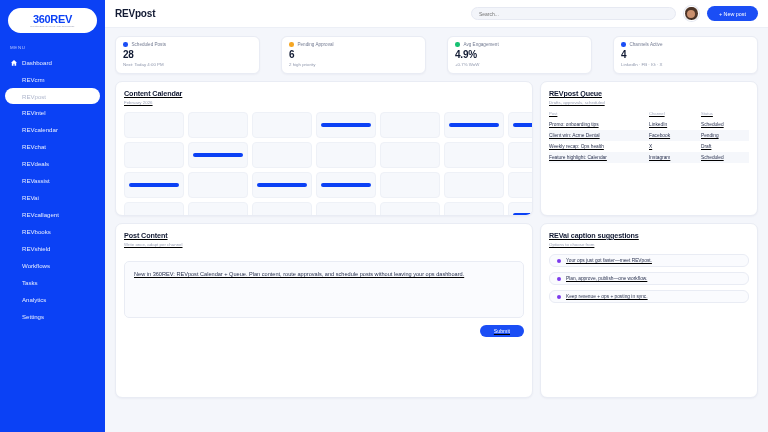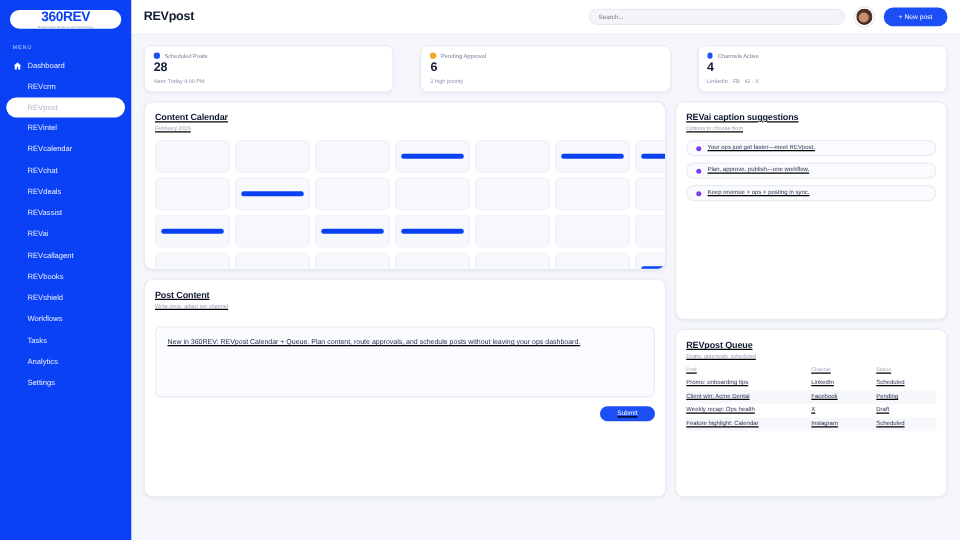--- a/index.html
+++ b/index.html
@@ -14,21 +14,21 @@
   
   .sidebar {
     width: 105px; height: 432px;
     background: #0b41f5;
     flex: 0 0 105px;
     position: relative;
     padding-top: 4px;
   }
   .logo-box {
     margin: 4px 8px 0 8px;
-    height: 15px;
+    height: 25px;
     background: #ffffff;
     border-radius: 13px;
     display: flex; flex-direction: column;
     align-items: center; justify-content: center;
   }
   .logo-text {
     font-size: 11px; font-weight: bold;
     color: #0b41f5; letter-spacing: -0.3px;
     line-height: 11px;
   }
@@ -295,20 +295,28 @@
           <div class="kpi">
             <div class="kpi-head">
               <span class="dot" style="background:#f5a623"></span>
               <span class="kpi-label">Pending Approval</span>
             </div>
             <div class="kpi-value">6</div>
             <div class="kpi-sub">2 high priority</div>
           </div>
           <div class="kpi">
             <div class="kpi-head">
+              <span class="dot" style="background:#16c172"></span>
+              <span class="kpi-label">Avg Engagement</span>
+            </div>
+            <div class="kpi-value">4.9%</div>
+            <div class="kpi-sub">+0.7% WoW</div>
+          </div>
+          <div class="kpi">
+            <div class="kpi-head">
               <span class="dot" style="background:#1b4ef5"></span>
               <span class="kpi-label">Channels Active</span>
             </div>
             <div class="kpi-value">4</div>
             <div class="kpi-sub">LinkedIn · FB · IG · X</div>
           </div>
         </div>
 
       <div class="panels">
 
@@ -371,39 +379,20 @@
             <div class="composer-area">New in 360REV: REVpost Calendar + Queue.
 Plan content, route approvals, and schedule posts without leaving your ops dashboard.</div>
             <div class="composer-actions">
               <button class="submit-btn">Submit</button>
             </div>
           </section>
 
         </div>
 
         <div class="col-right">
-
-          <section class="card sugg-card">
-            <div class="card-title">REVai caption suggestions</div>
-            <div class="card-sub">Options to choose from</div>
-            <div class="sugg-list" id="sugg-root">
-                <div class="sugg">
-                  <span class="sugg-dot" style="background:#7c3aed"></span>
-                  <span class="sugg-text">Your ops just got faster—meet REVpost.</span>
-                </div>
-                <div class="sugg">
-                  <span class="sugg-dot" style="background:#7c3aed"></span>
-                  <span class="sugg-text">Plan, approve, publish—one workflow.</span>
-                </div>
-                <div class="sugg">
-                  <span class="sugg-dot" style="background:#7c3aed"></span>
-                  <span class="sugg-text">Keep revenue + ops + posting in sync.</span>
-                </div>
-              </div>
-          </section>
 
           <section class="card queue-card">
             <div class="card-title">REVpost Queue</div>
             <div class="card-sub">Drafts, approvals, scheduled</div>
             <table class="qtable">
               <thead>
                 <tr>
                   <th class="col-post">Post</th>
                   <th class="col-chan">Channel</th>
                   <th class="col-stat">Status</th>
@@ -427,17 +416,36 @@
                   </tr>
                   <tr>
                     <td class="col-post">Feature highlight: Calendar</td>
                     <td class="col-chan">Instagram</td>
                     <td class="col-stat">Scheduled</td>
                   </tr>
                 </tbody>
             </table>
           </section>
 
+          <section class="card sugg-card">
+            <div class="card-title">REVai caption suggestions</div>
+            <div class="card-sub">Options to choose from</div>
+            <div class="sugg-list" id="sugg-root">
+                <div class="sugg">
+                  <span class="sugg-dot" style="background:#7c3aed"></span>
+                  <span class="sugg-text">Your ops just got faster—meet REVpost.</span>
+                </div>
+                <div class="sugg">
+                  <span class="sugg-dot" style="background:#7c3aed"></span>
+                  <span class="sugg-text">Plan, approve, publish—one workflow.</span>
+                </div>
+                <div class="sugg">
+                  <span class="sugg-dot" style="background:#7c3aed"></span>
+                  <span class="sugg-text">Keep revenue + ops + posting in sync.</span>
+                </div>
+              </div>
+          </section>
+
         </div>
       </div>
     </div>
   </div>
 </div>
 
 </body></html>

